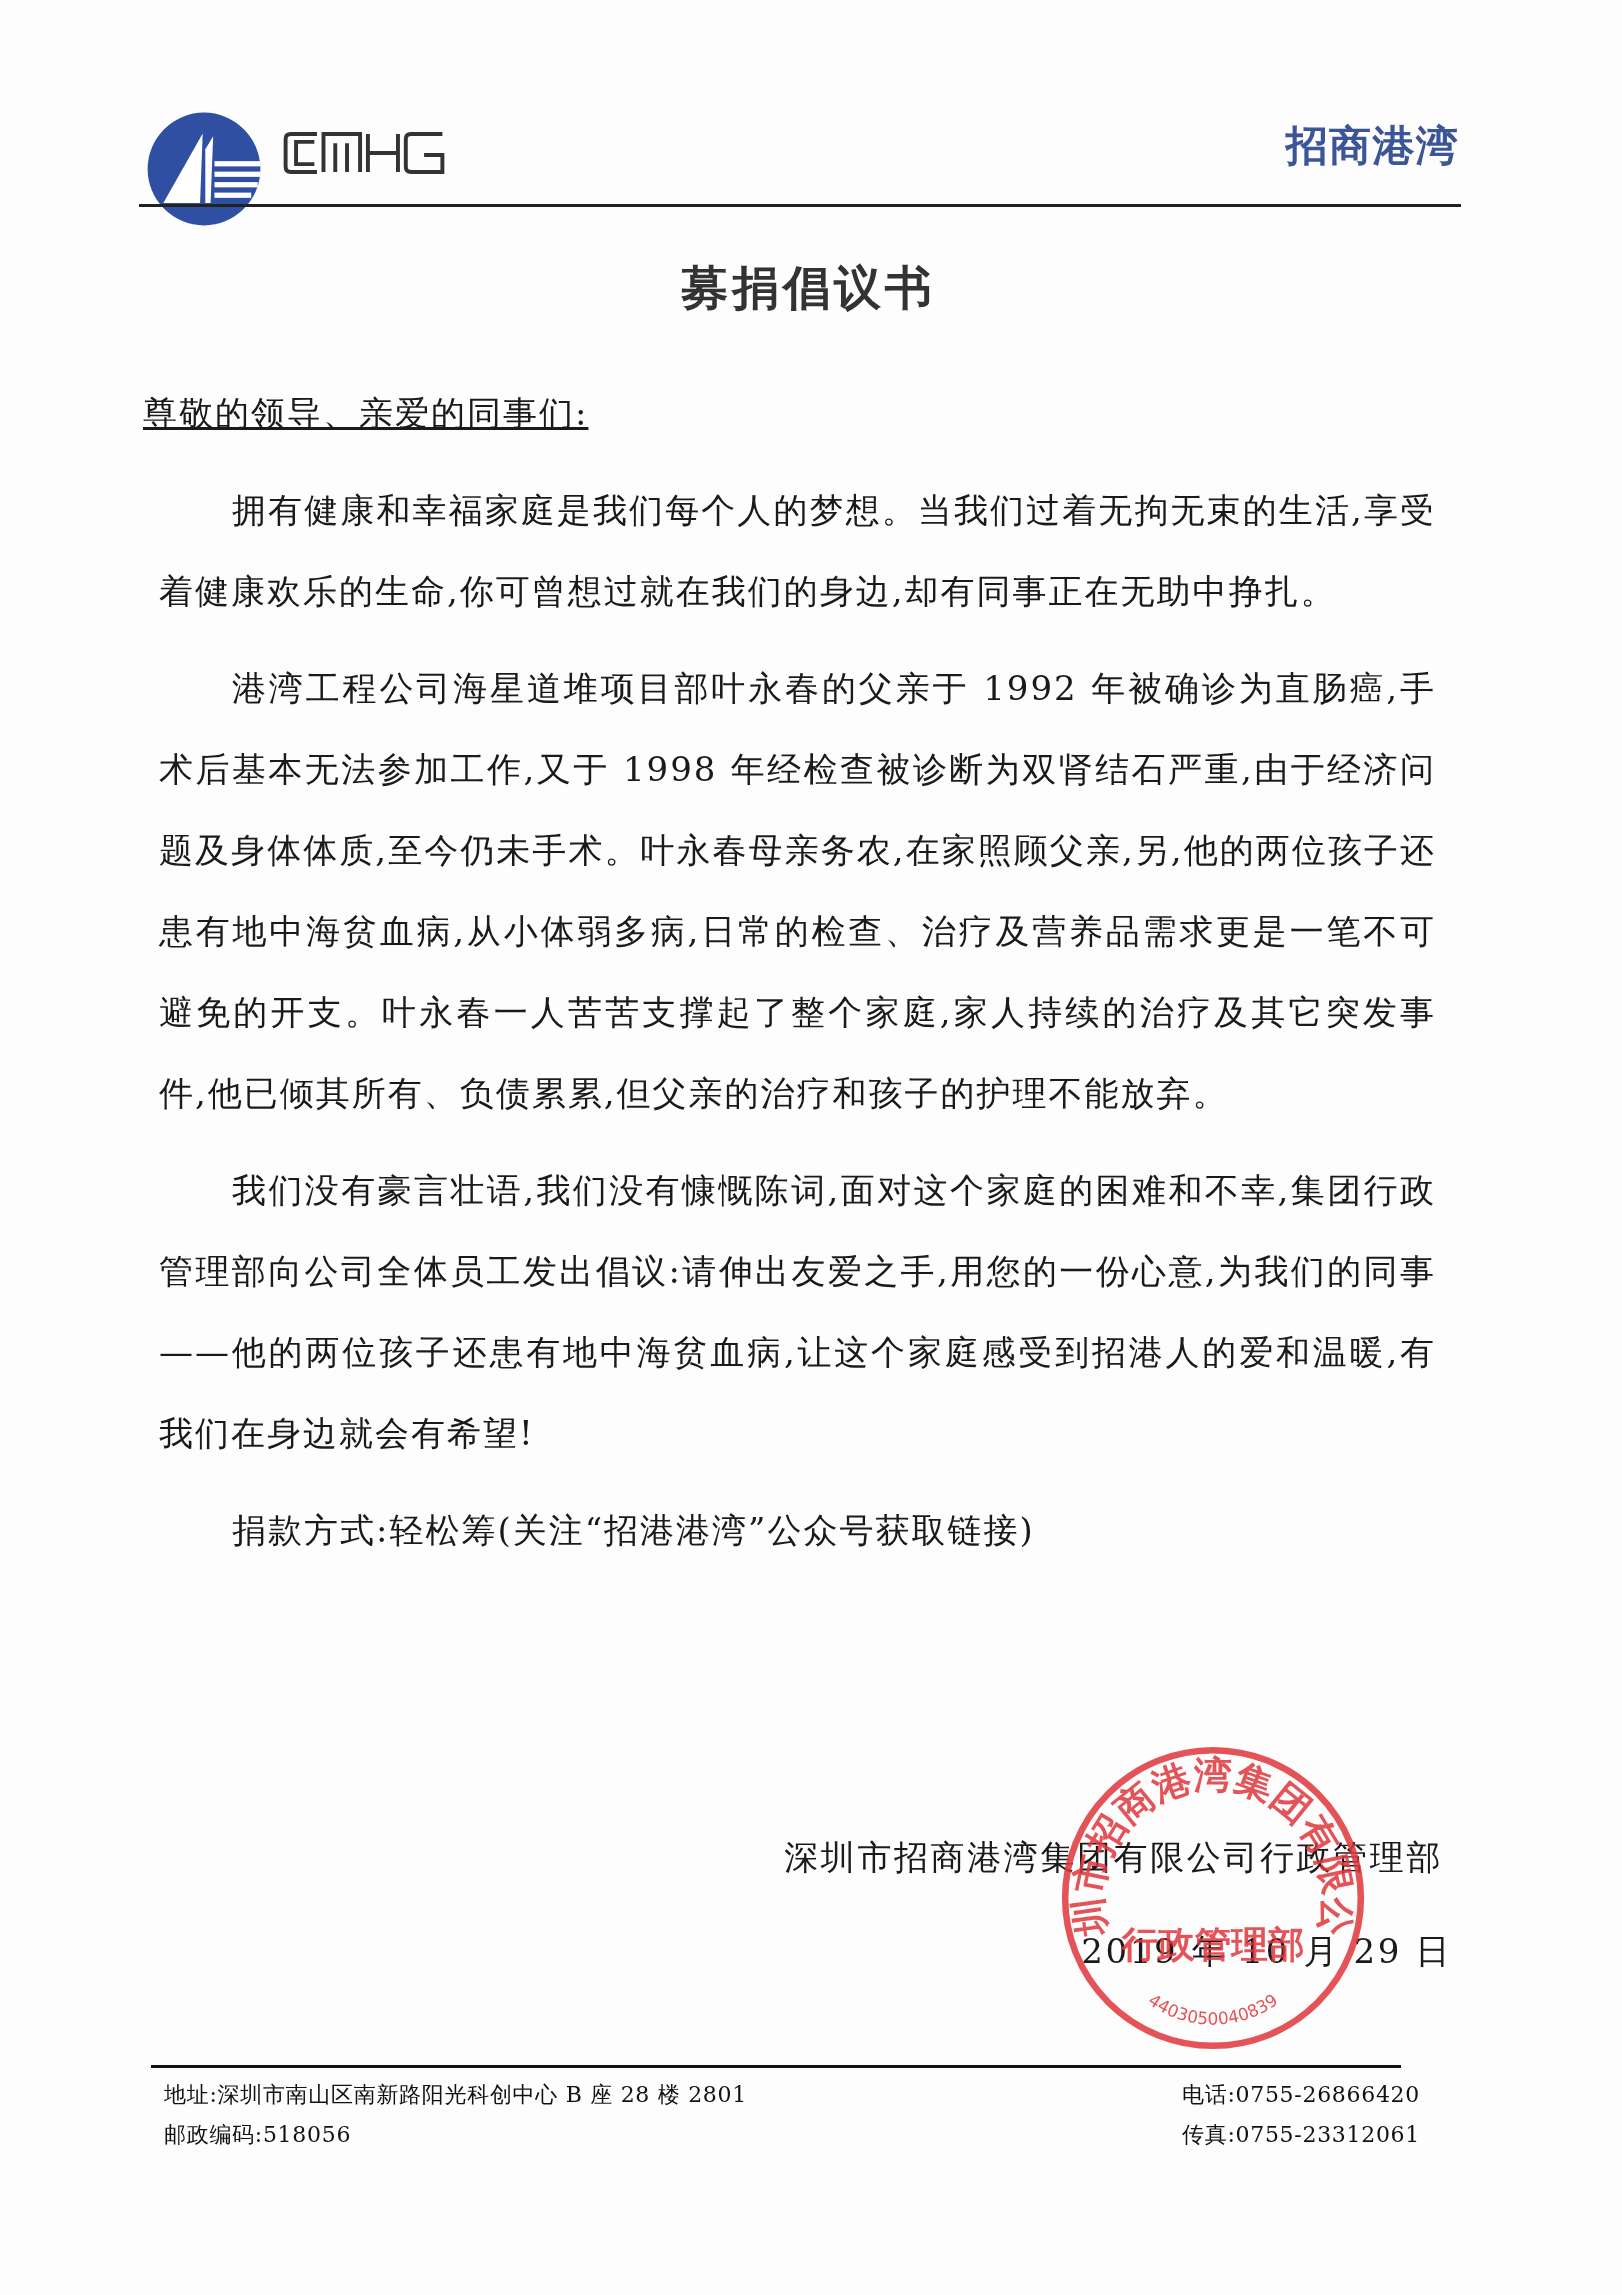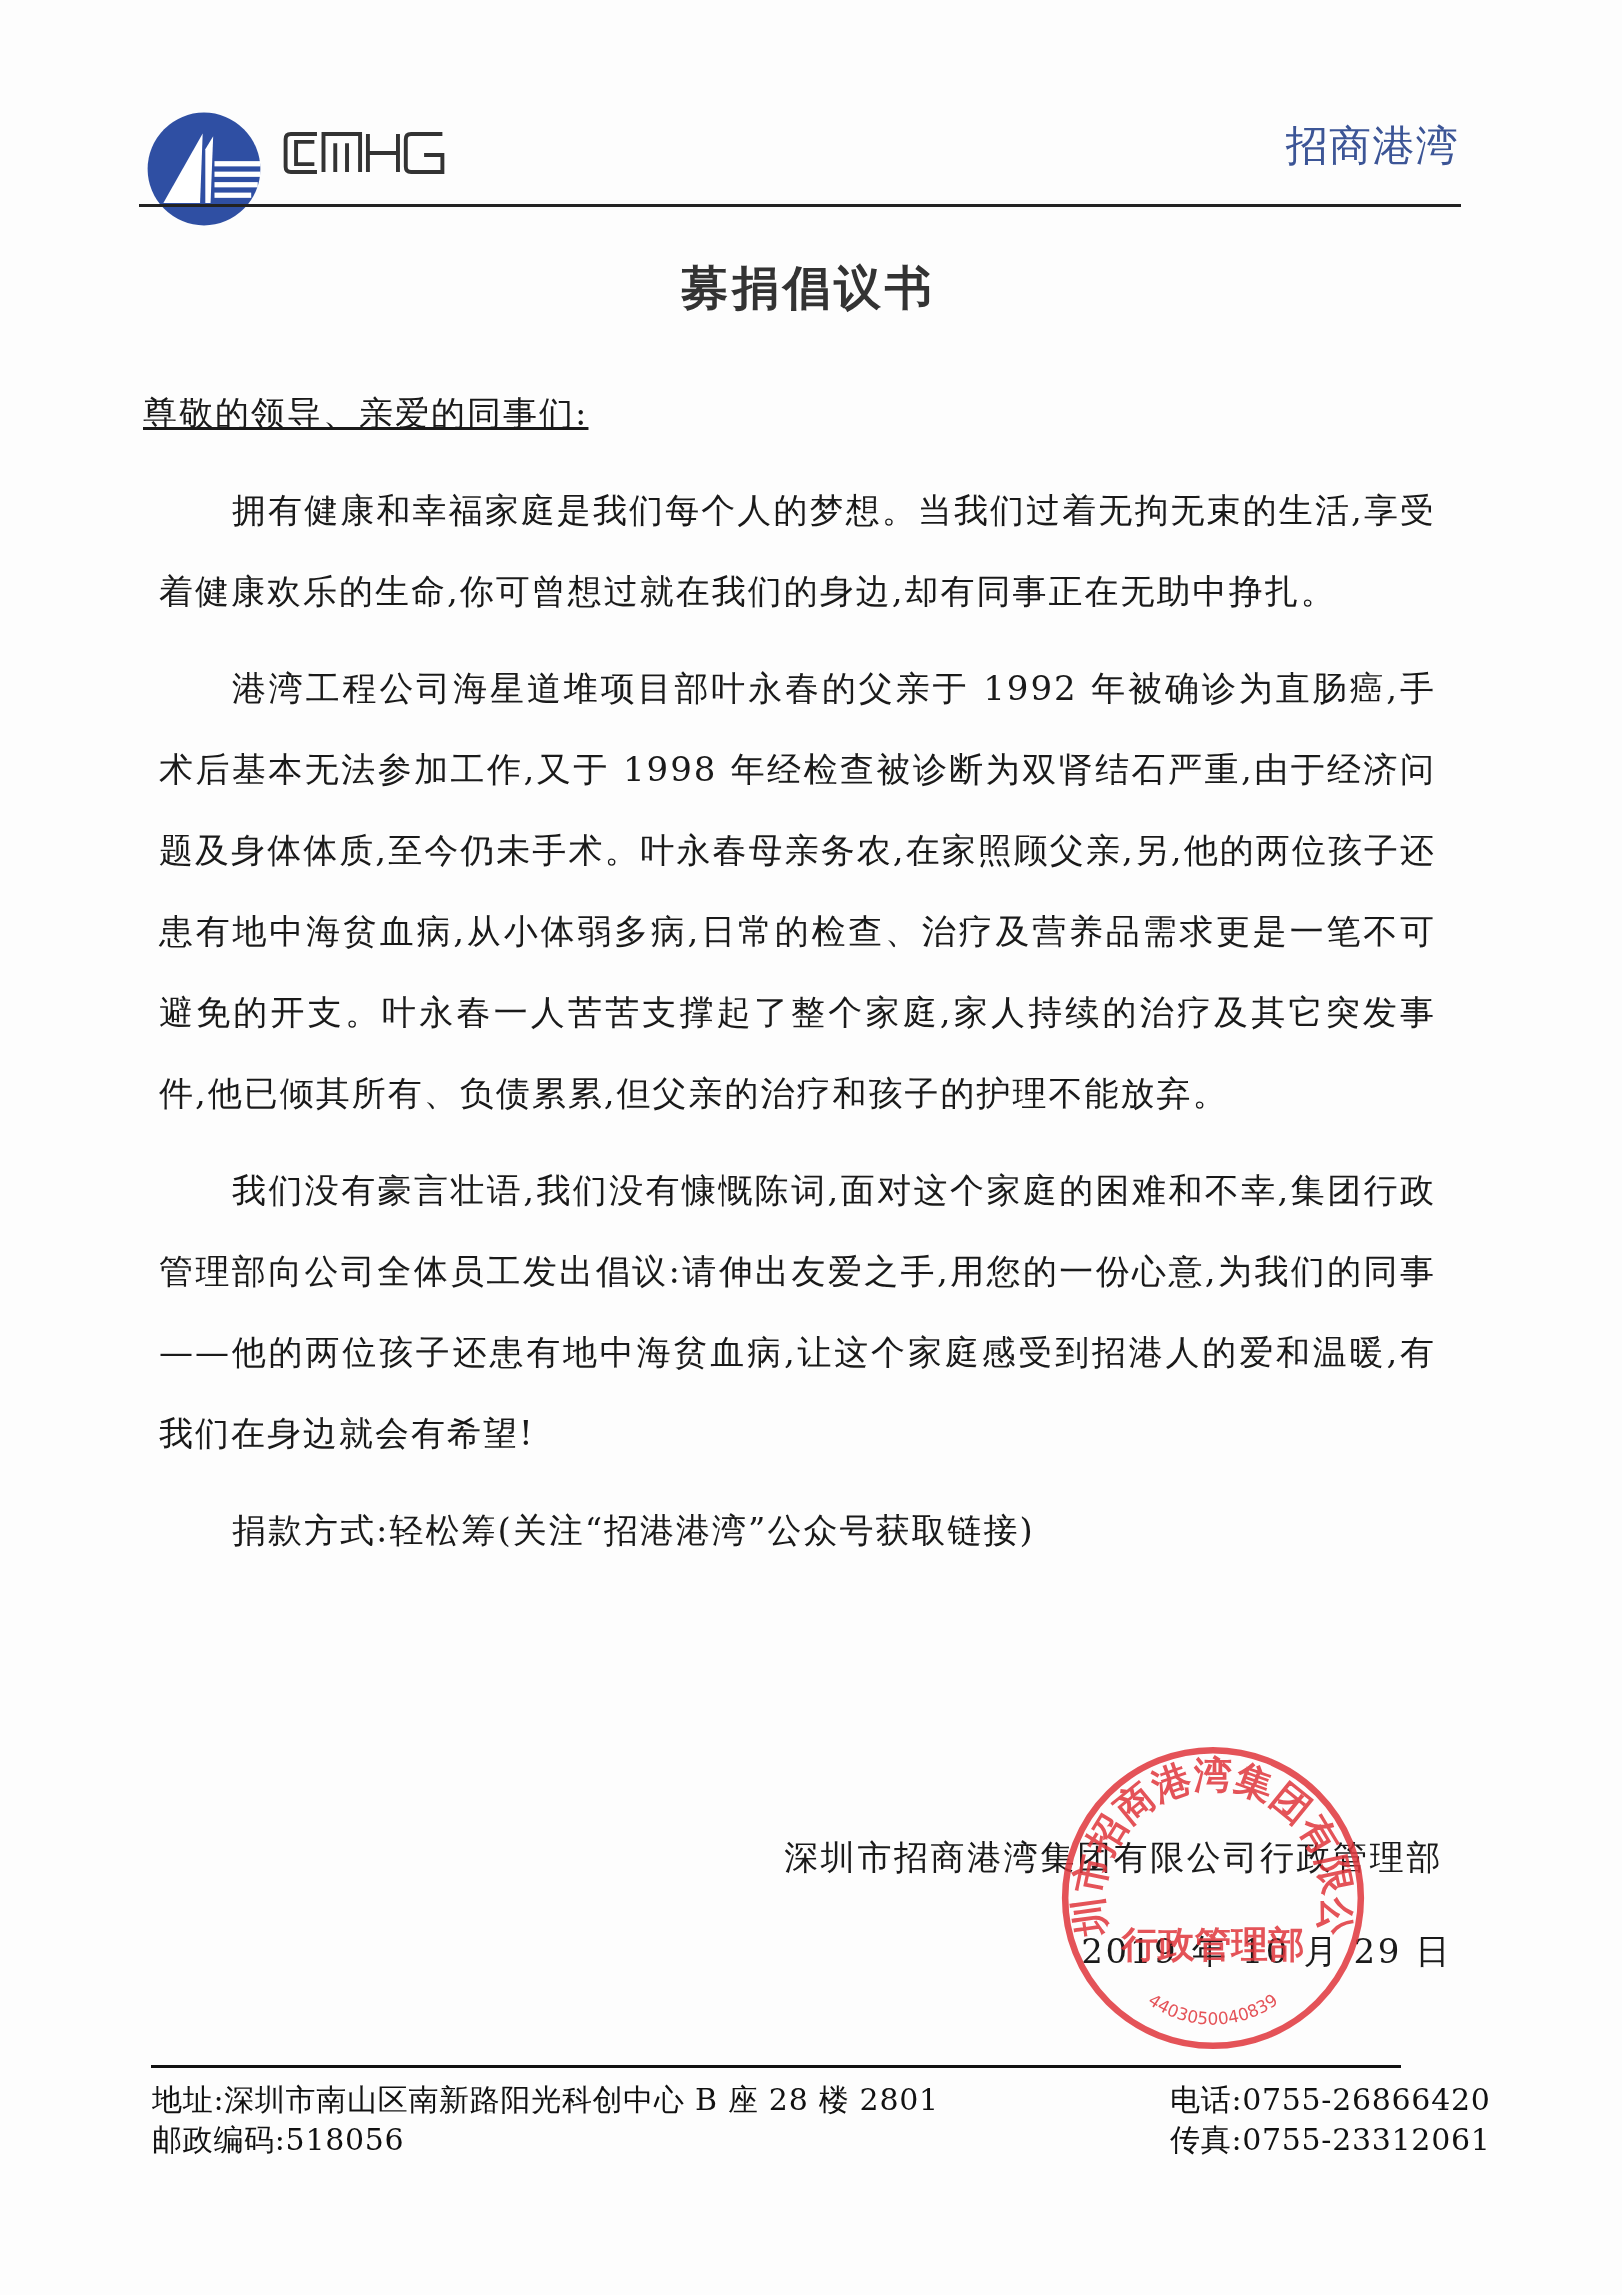--- a/index.html
+++ b/index.html
@@ -1,37 +1,37 @@
 <!DOCTYPE html>
 <html style="font-size:10.5px"><head>
 <meta charset="utf-8">
 <style>
   html, body { margin:0; padding:0; background:#ffffff; }
   body { width:1623px; height:2295px; position:relative; overflow:hidden; font-family:"DejaVu Serif", serif; color:#1a1a1a; }
   .page { position:absolute; left:0; top:0; width:1623px; height:2295px; background:#fdfdfd; }
 
   .logo { position:absolute; left:145px; top:110px; width:118px; height:118px; }
   .logo-text { position:absolute; left:283px; top:130px; width:162px; height:46px; }
-  .brand-cn { position:absolute; right:164px; top:118px; font-family:"DejaVu Sans", sans-serif; font-weight:normal; font-size:42px; color:#3c5596; letter-spacing:1.3px; }
+  .brand-cn { position:absolute; right:164px; top:118px; font-family:"DejaVu Sans", sans-serif; font-weight:bold; font-size:42px; color:#3c5596; letter-spacing:1.3px; }
   .header-rule { position:absolute; left:139px; width:1322px; top:204px; height:2.6px; background:#222; }
 
   .title { position:absolute; left:0; width:1617px; top:257px; text-align:center; font-size:47px; font-weight:bold; letter-spacing:3.9px; color:#333; }
 
   .body { position:absolute; left:143px; width:1309px; top:373px; font-size:34px; line-height:81px; letter-spacing:2px; }
   .body p { margin:16px; text-align:justify; }
   .salutation { margin:0 !important;text-decoration:underline; }
   .indent { text-indent:73px; }
 
   .signature { position:absolute; right:180px; top:1835px; font-size:34px; letter-spacing:2.6px; text-align:right; }
   .date { position:absolute; right:171px; top:1929px; font-size:34px; letter-spacing:2.6px; }
 
   .seal { position:absolute; left:1056px; top:1741px; width:314px; height:314px; opacity:0.85; }
 
   .footer-rule { position:absolute; left:151px; width:1250px; top:2065px; height:2.6px; background:#111; }
-  .footer { position:absolute; font-size:30px; letter-spacing:0.7px; color:#111; }
+  .footer { position:absolute; font-size:22px; letter-spacing:0.7px; color:#111;margin-left:12px; }
   .f-addr { left:152px; top:2080px; }
   .f-zip { left:152px; top:2120px; }
   .f-tel { left:1170px; top:2080px; }
   .f-fax { left:1170px; top:2120px; }
 </style>
 </head>
 <body>
 
 <div class="page">
 

